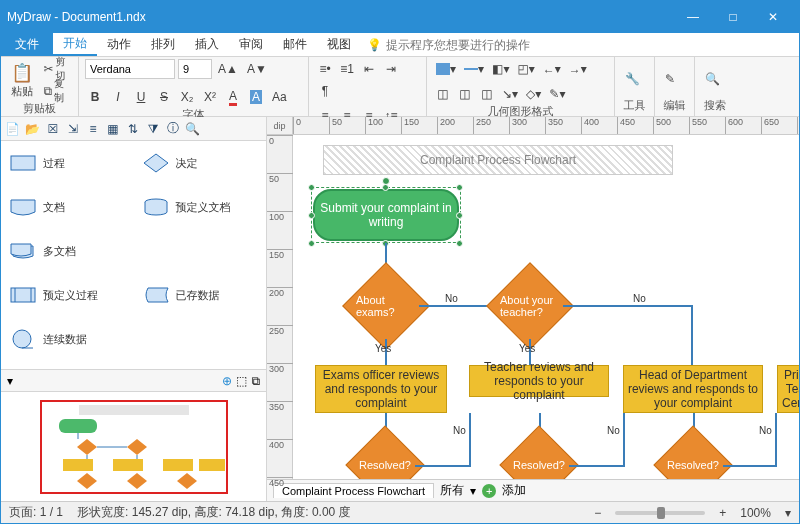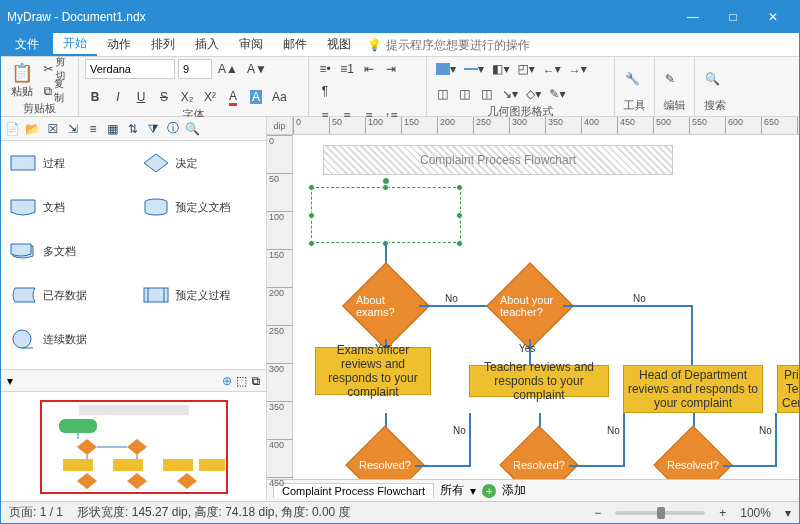--- a/index.html
+++ b/index.html
@@ -243,31 +243,31 @@
             <svg class="ico" viewBox="0 0 28 22">
               <path d="M4 6 H24 V16 Q14 20 4 16 Z" fill="#cfe3f7" stroke="#2a6db3"></path>
               <path d="M2 4 H22 V14 Q12 18 2 14 Z" fill="#cfe3f7" stroke="#2a6db3"></path>
             </svg>
             <span class="txt">多文档</span>
           </div>
         </div>
         <div class="shaperow">
           <div class="shapecell">
             <svg class="ico" viewBox="0 0 28 22">
-              <path d="M6 4 Q2 11 6 18 H26 Q22 11 26 4 Z" fill="#cfe3f7" stroke="#2a6db3"></path>
-            </svg>
-            <span class="txt">已存数据</span>
-          </div>
-          <div class="shapecell">
-            <svg class="ico" viewBox="0 0 28 22">
               <rect x="2" y="4" width="24" height="14" fill="#cfe3f7" stroke="#2a6db3"></rect>
               <line x1="6" y1="4" x2="6" y2="18" stroke="#2a6db3"></line>
               <line x1="22" y1="4" x2="22" y2="18" stroke="#2a6db3"></line>
             </svg>
             <span class="txt">预定义过程</span>
+          </div>
+          <div class="shapecell">
+            <svg class="ico" viewBox="0 0 28 22">
+              <path d="M6 4 Q2 11 6 18 H26 Q22 11 26 4 Z" fill="#cfe3f7" stroke="#2a6db3"></path>
+            </svg>
+            <span class="txt">已存数据</span>
           </div>
         </div>
         <div class="shaperow">
           <div class="shapecell">
             <svg class="ico" viewBox="0 0 28 22">
               <circle cx="13" cy="11" r="9" fill="#cfe3f7" stroke="#2a6db3"></circle>
               <line x1="13" y1="20" x2="24" y2="20" stroke="#2a6db3"></line>
             </svg>
             <span class="txt">连续数据</span>
           </div>
@@ -354,20 +354,23 @@
           <div class="tick" style="top: 266px;">350</div>
           <div class="tick" style="top: 304px;">400</div>
           <div class="tick" style="top: 342px;">450</div>
         </div>
       <div class="canvas">
         <div class="hatched" style="left:30px;top:10px;width:350px;height:30px">
             <span>Complaint Process Flowchart</span>
           </div>
 
         <div style="position:absolute;left:18px;top:52px;width:150px;height:56px;border:1px dashed #3a9a55"></div>
+        <div class="roundnode" style="left:20px;top:54px;width:146px;height:52px">
+            <span>Submit your complaint in writing</span>
+          </div>
         <div class="rothandle" style="left:89px;top:42px"></div>
         <div class="selh" style="left:15px;top:49px"></div>
         <div class="selh" style="left:89px;top:49px"></div>
         <div class="selh" style="left:163px;top:49px"></div>
         <div class="selh" style="left:15px;top:77px"></div>
         <div class="selh" style="left:163px;top:77px"></div>
         <div class="selh" style="left:15px;top:105px"></div>
         <div class="selh" style="left:89px;top:105px"></div>
         <div class="selh" style="left:163px;top:105px"></div>
 
@@ -384,21 +387,21 @@
           </div>
         <div class="conn" style="left:270px;top:170px;width:128px;height:2px"></div>
         <div class="conntxt" style="left:340px;top:158px">No</div>
         <div class="conn" style="left:398px;top:170px;width:2px;height:60px"></div>
 
         <div class="conn" style="left:92px;top:204px;width:2px;height:26px"></div>
         <div class="conntxt" style="left:82px;top:208px">Yes</div>
         <div class="conn" style="left:236px;top:204px;width:2px;height:26px"></div>
         <div class="conntxt" style="left:226px;top:208px">Yes</div>
 
-        <div class="rect" style="left:22px;top:212px;width:116px;height:48px">
+        <div class="rect" style="left:22px;top:230px;width:132px;height:48px">
             <span>Exams officer reviews and responds to your complaint</span>
           </div>
         <div class="rect" style="left:176px;top:230px;width:140px;height:32px">
             <span>Teacher reviews and responds to your complaint</span>
           </div>
         <div class="rect" style="left:330px;top:230px;width:140px;height:48px">
             <span>Head of Department reviews and responds to your complaint</span>
           </div>
         <div class="rect" style="left:484px;top:230px;width:60px;height:48px">
             <span>Principal Teacher Centre re</span>

